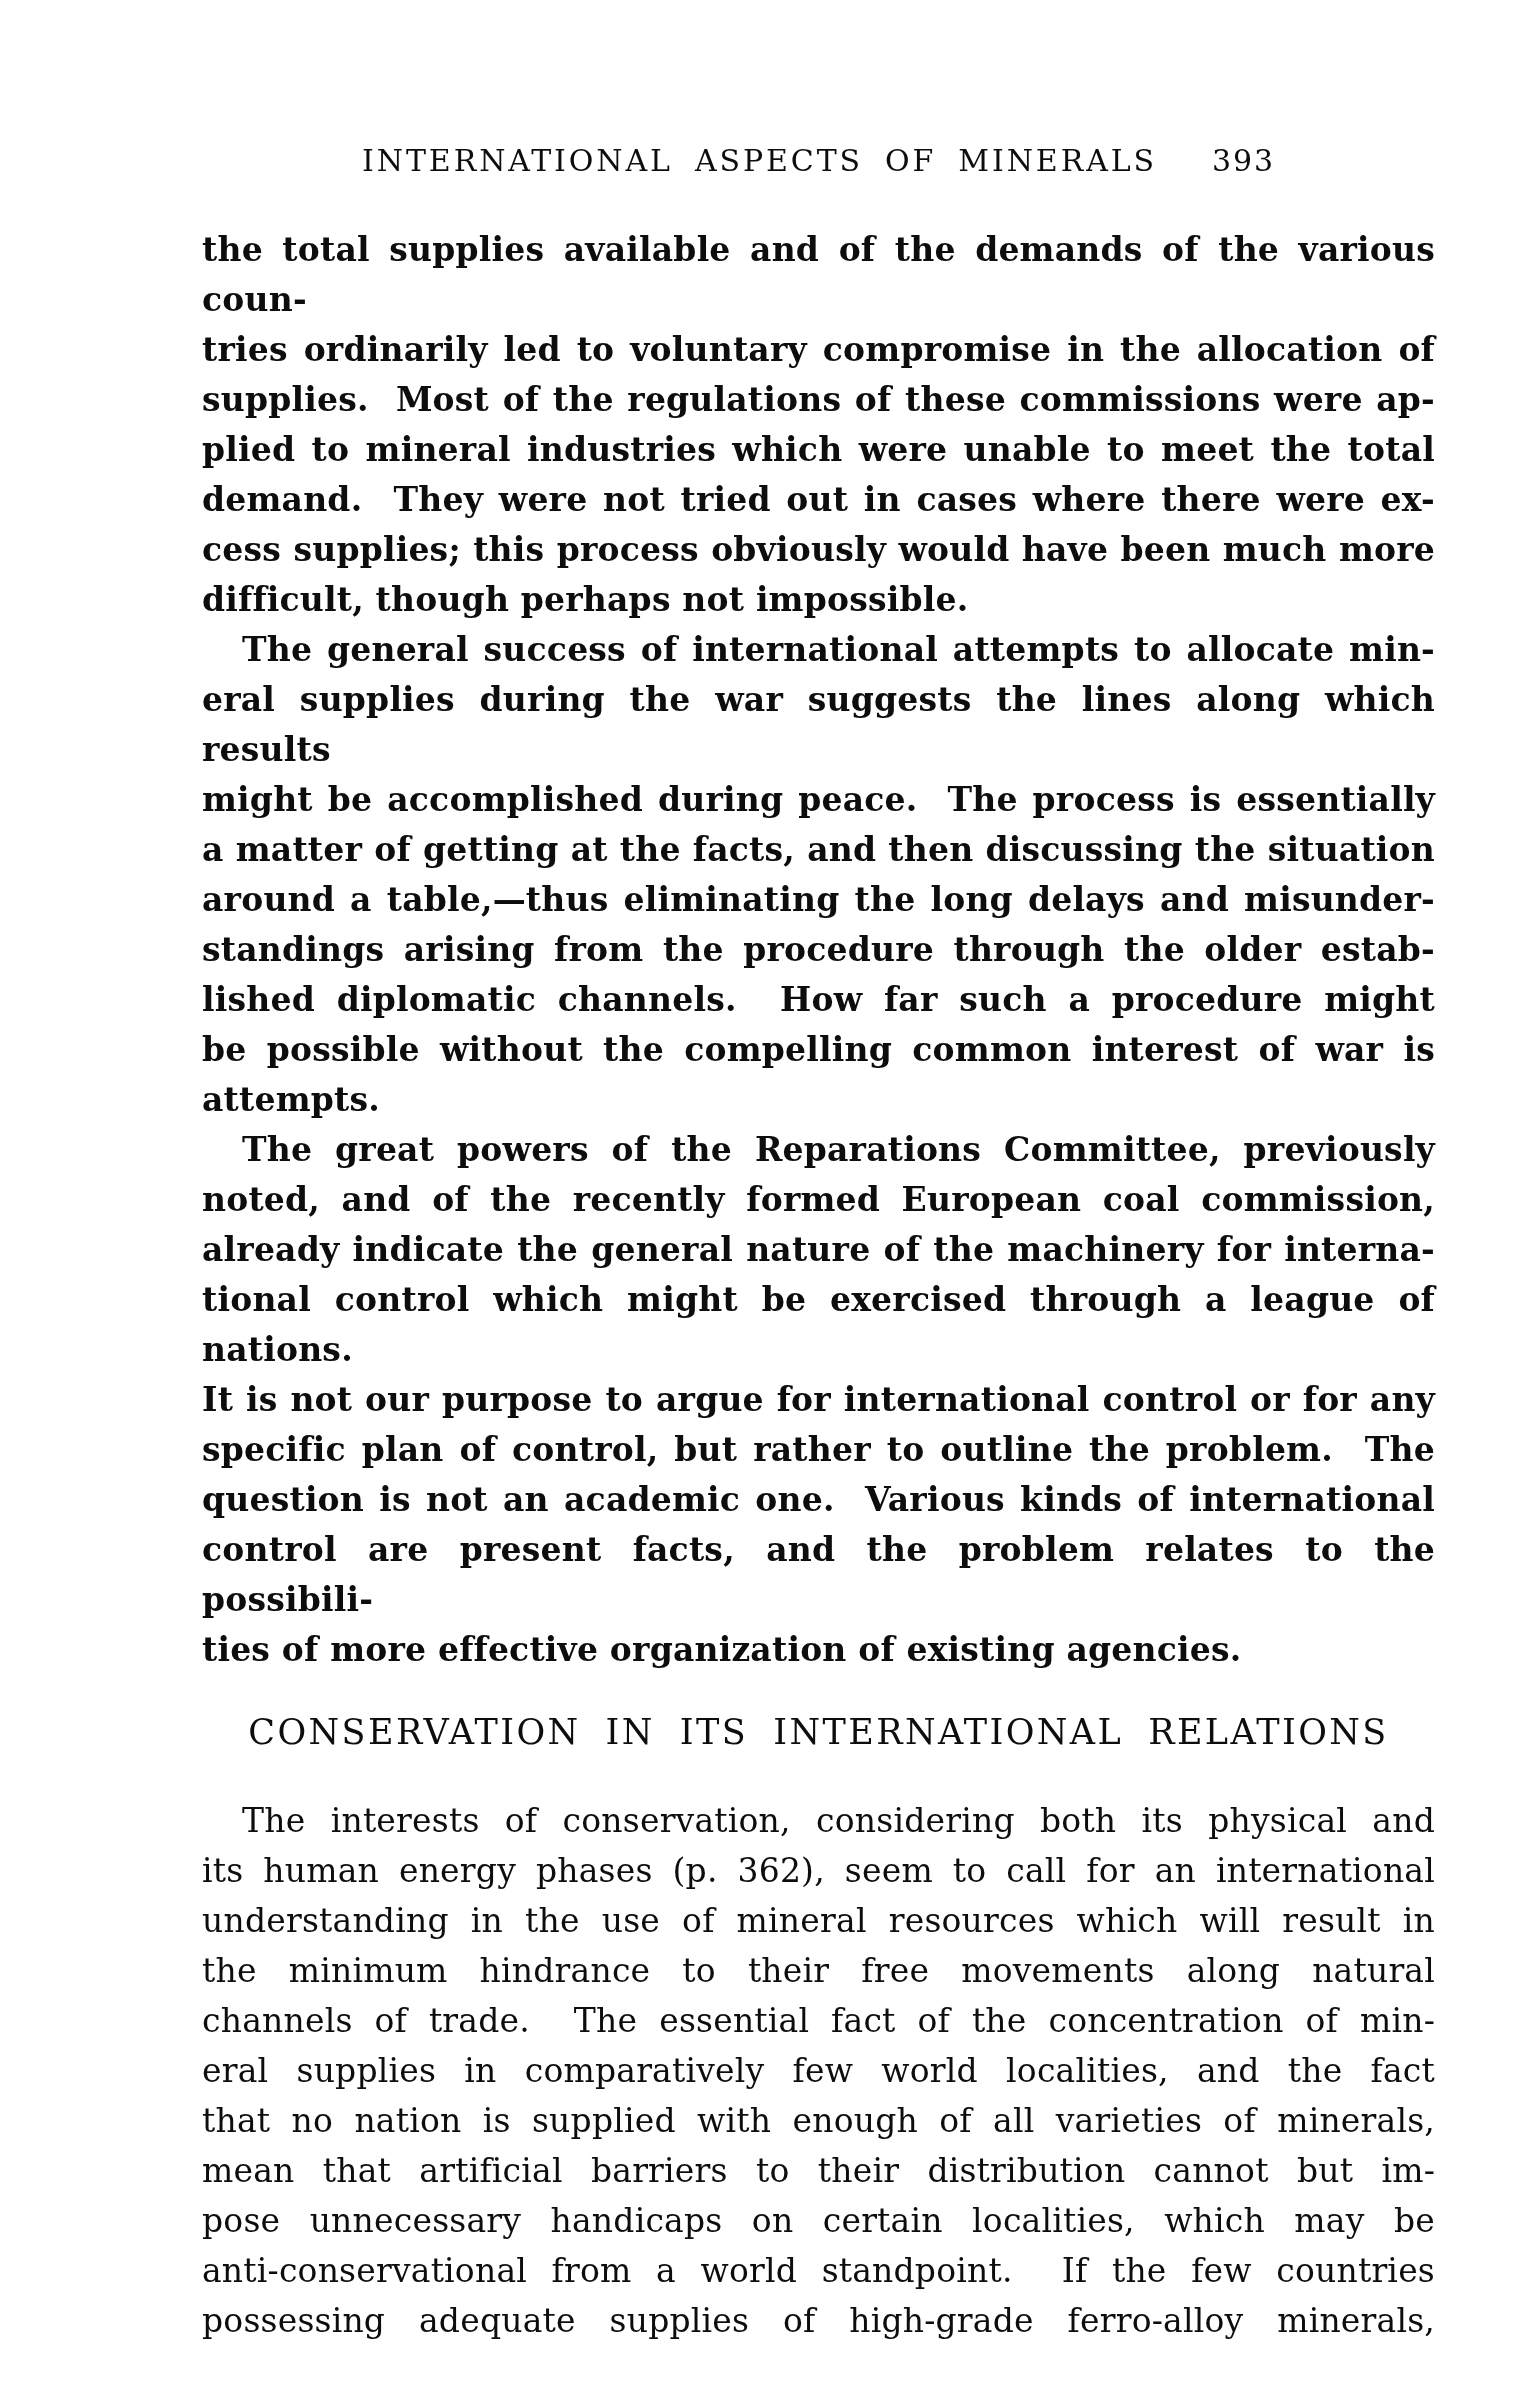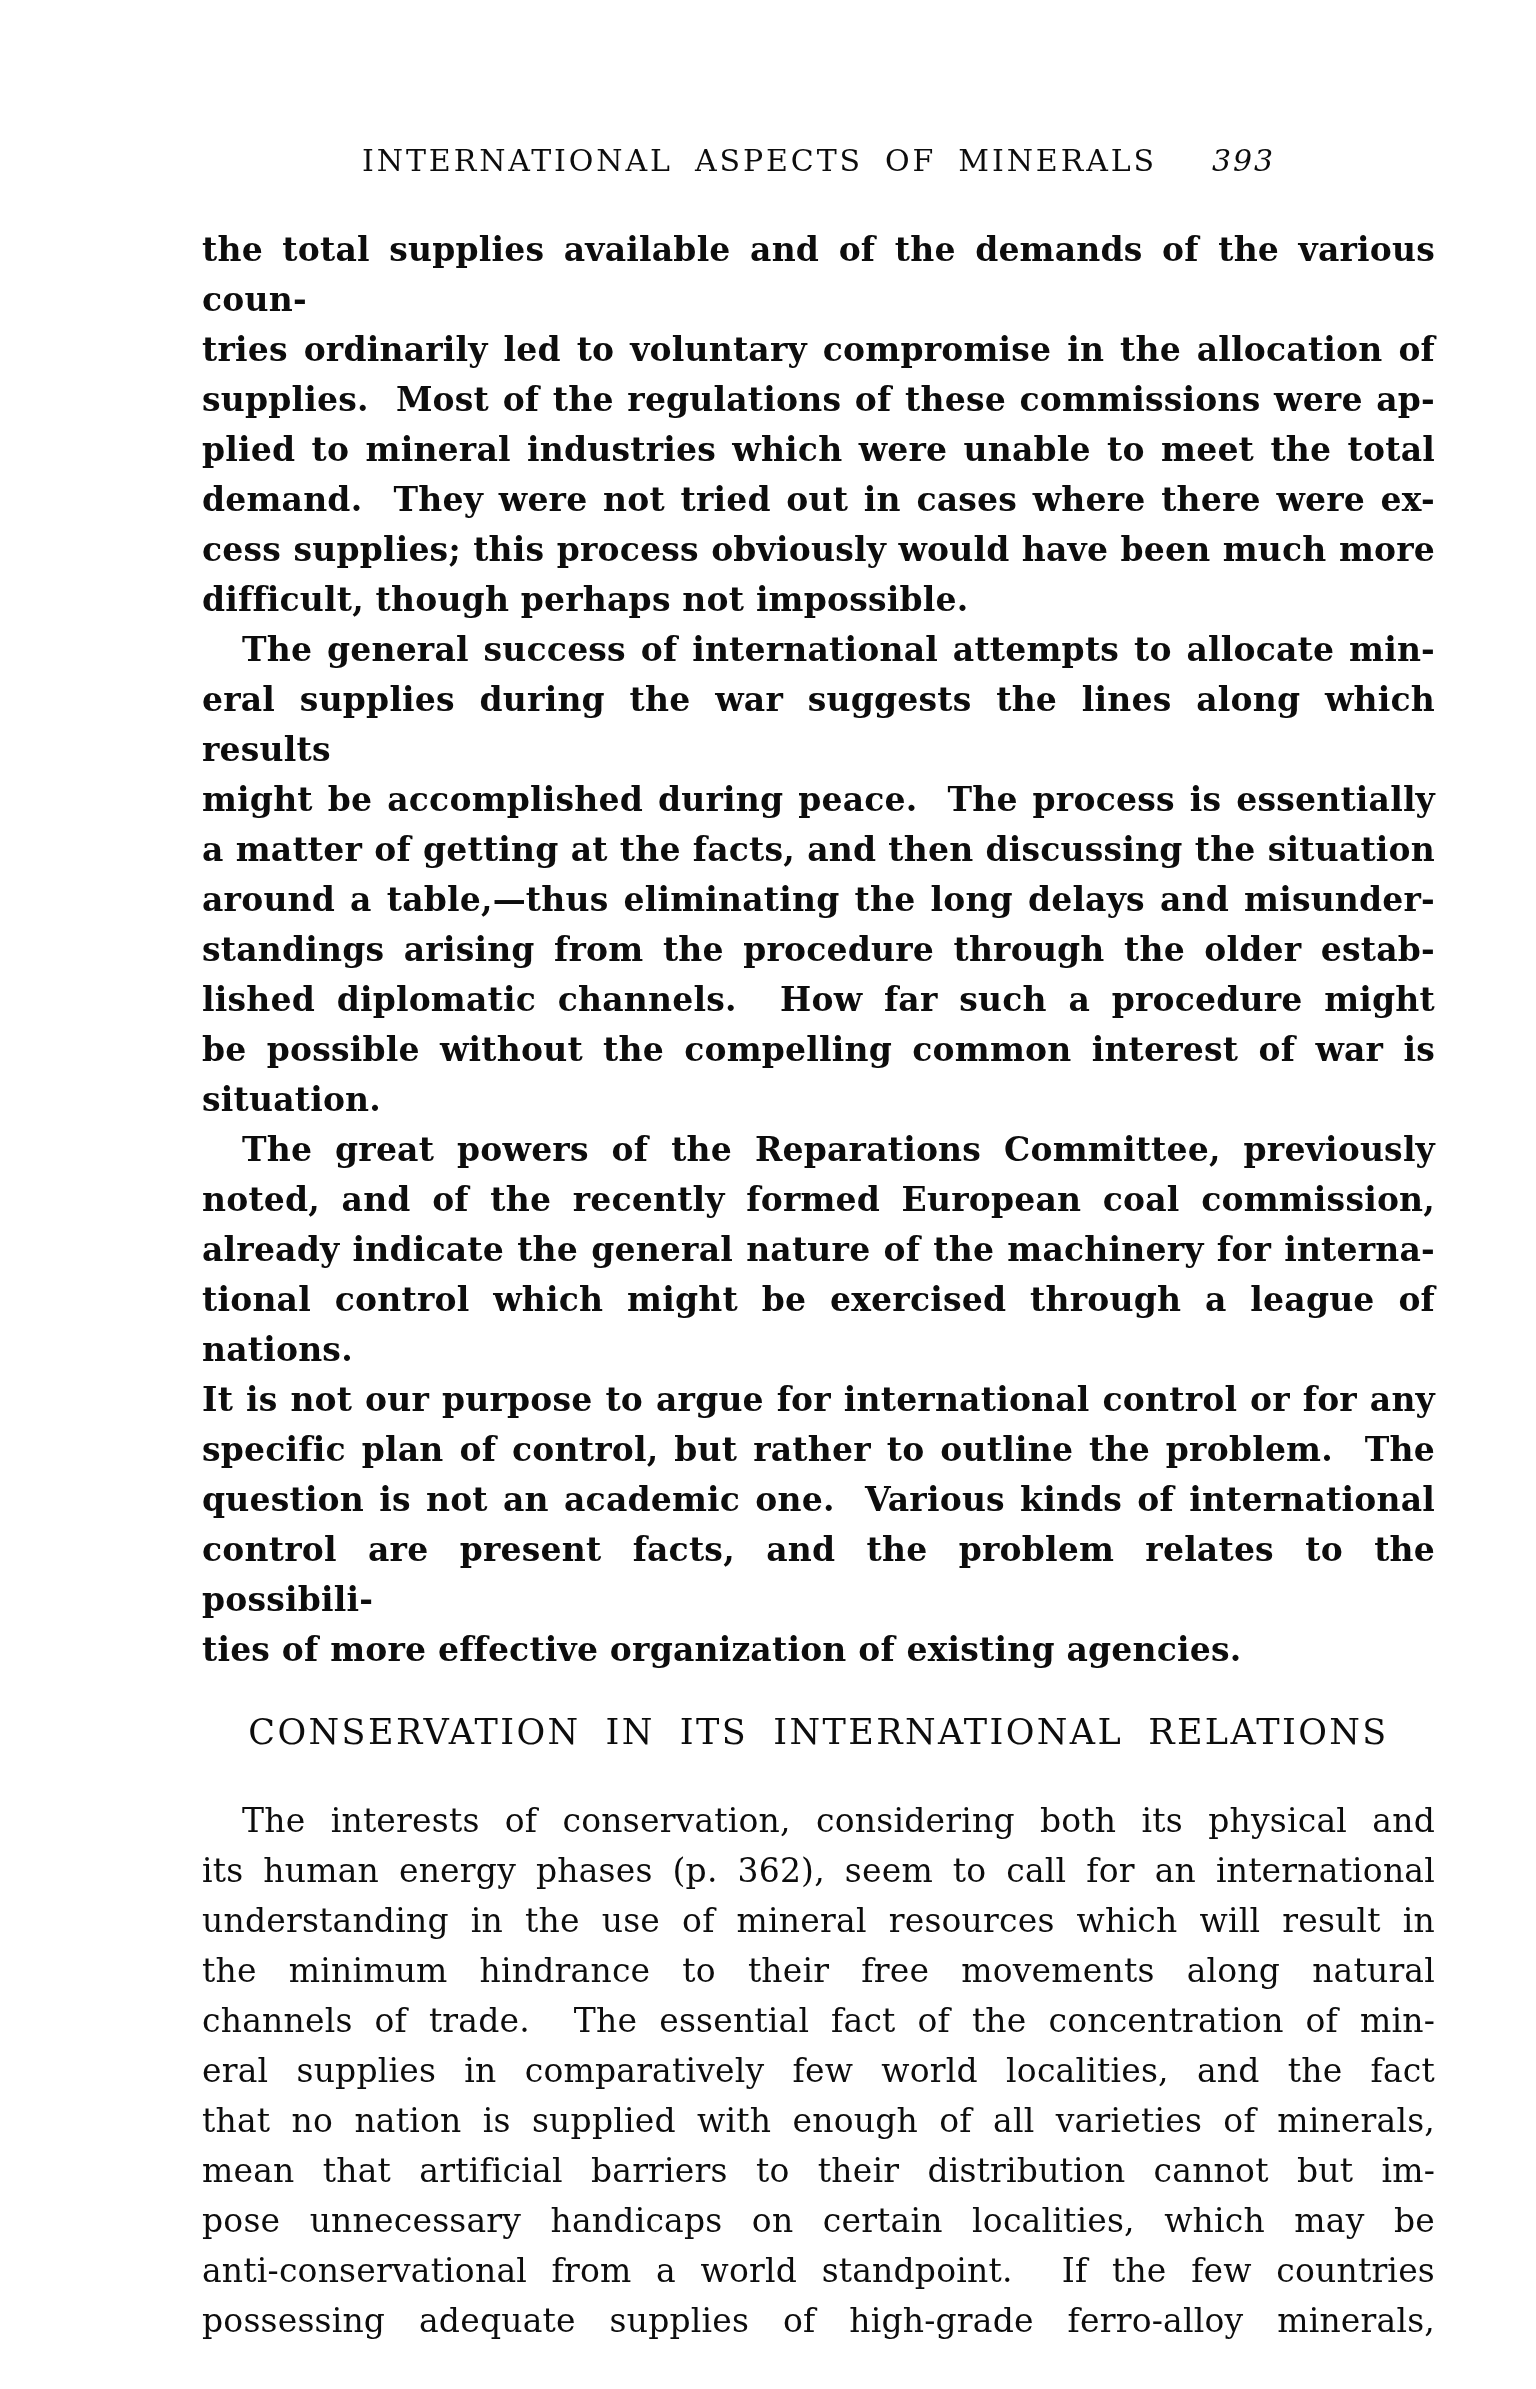--- a/index.html
+++ b/index.html
@@ -34,21 +34,20 @@
     align-items: baseline;
     font-size: 30px;
     line-height: 36px;
     letter-spacing: 2.9px;
     word-spacing: 9.6px;
     white-space: nowrap;
   }
   .running-head .page-number {
     margin-left: 55px;
     letter-spacing: 1.9px;
-    font-style: italic;
   }
   .body-block {
     margin-top: 46px;
     font-weight: bold;
   }
   .line {
     font-size: 33px;
     line-height: 50px;
     text-align: justify;
     text-align-last: justify;
@@ -97,21 +96,21 @@
         </div>
         <div class="paragraph">
           <div class="line indent">The general success of international attempts to allocate min-</div>
           <div class="line">eral supplies during the war suggests the lines along which results</div>
           <div class="line">might be accomplished during peace.&nbsp; The process is essentially</div>
           <div class="line">a matter of getting at the facts, and then discussing the situation</div>
           <div class="line">around a table,—thus eliminating the long delays and misunder-</div>
           <div class="line">standings arising from the procedure through the older estab-</div>
           <div class="line">lished diplomatic channels.&nbsp; How far such a procedure might</div>
           <div class="line">be possible without the compelling common interest of war is</div>
-          <div class="line last">situation.</div>
+          <div class="line last">attempts.</div>
         </div>
         <div class="paragraph">
           <div class="line indent">The great powers of the Reparations Committee, previously</div>
           <div class="line">noted, and of the recently formed European coal commission,</div>
           <div class="line">already indicate the general nature of the machinery for interna-</div>
           <div class="line">tional control which might be exercised through a league of nations.</div>
           <div class="line">It is not our purpose to argue for international control or for any</div>
           <div class="line">specific plan of control, but rather to outline the problem.&nbsp; The</div>
           <div class="line">question is not an academic one.&nbsp; Various kinds of international</div>
           <div class="line">control are present facts, and the problem relates to the possibili-</div>

